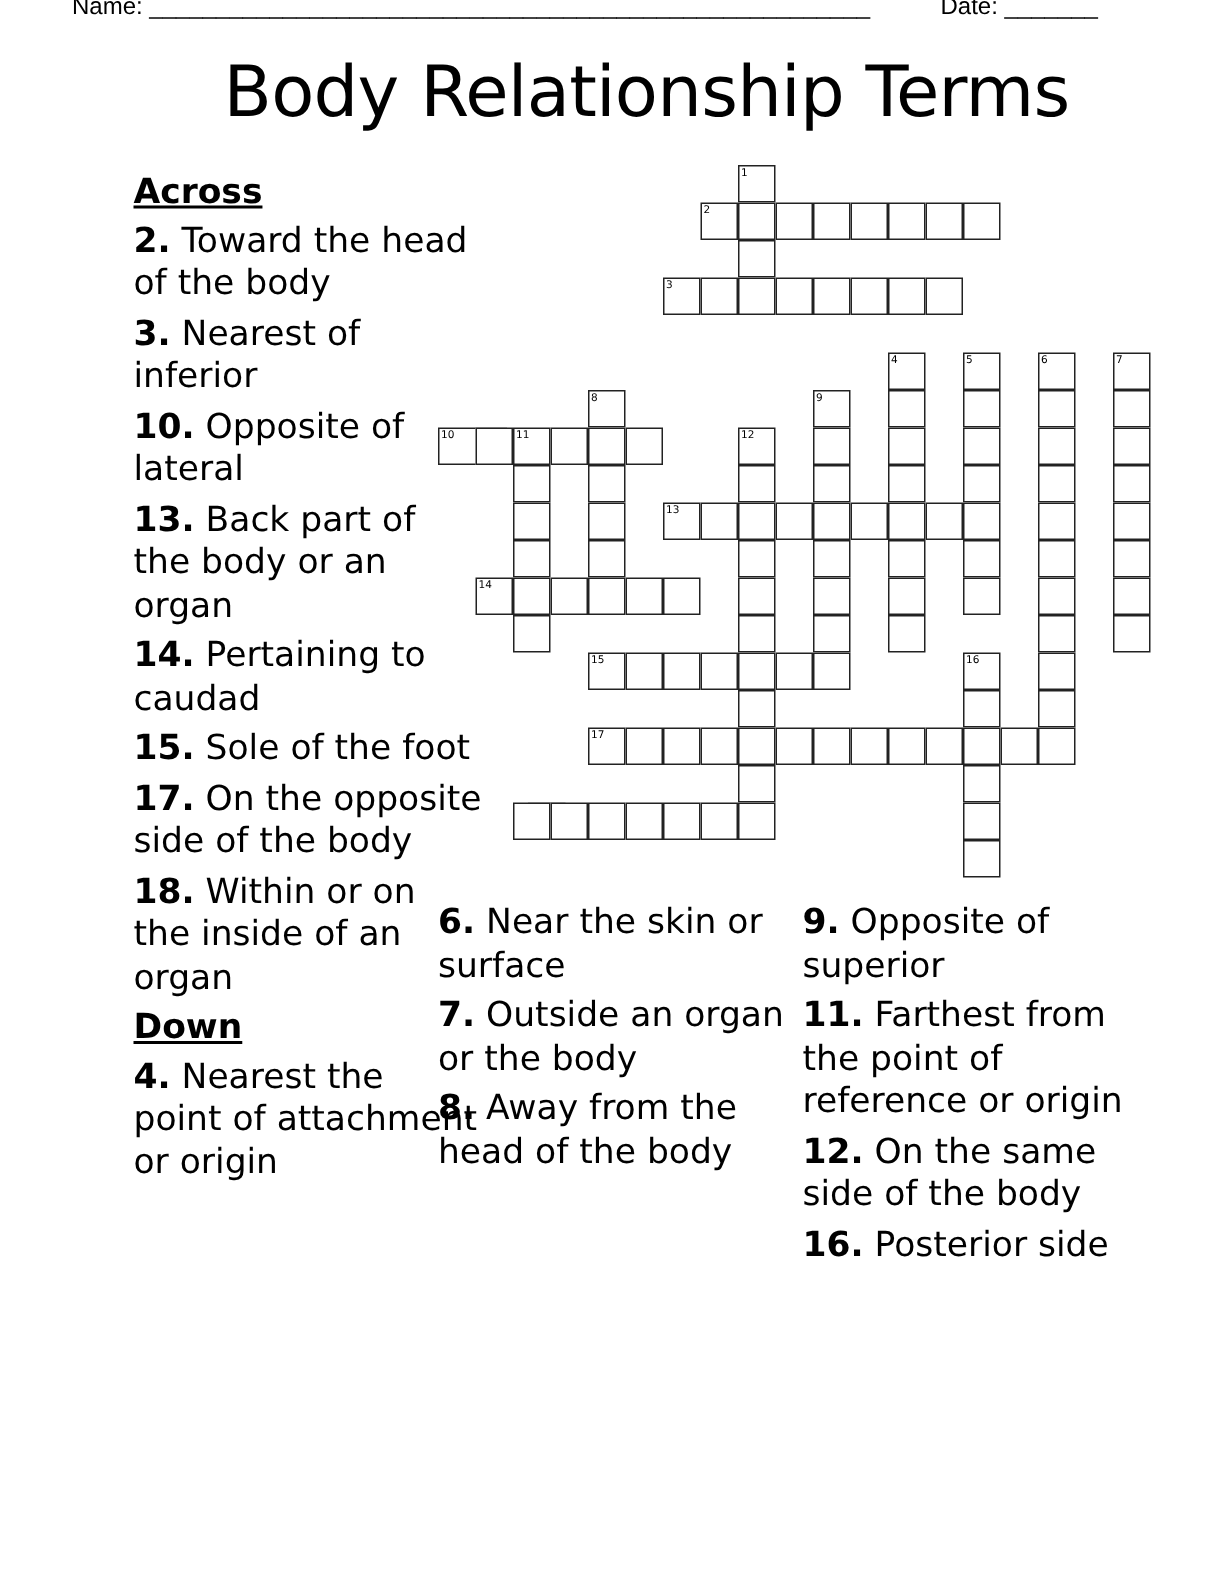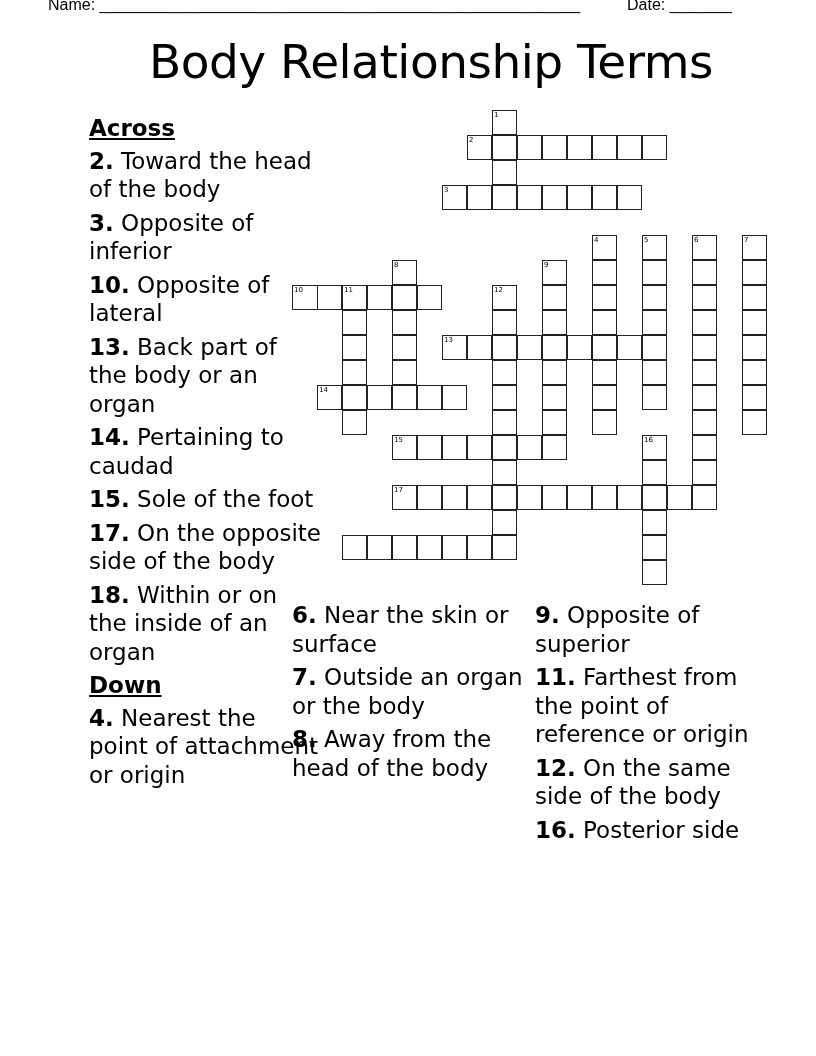--- a/index.html
+++ b/index.html
@@ -23,21 +23,21 @@
 <body>
 
 <div class="hdr hdr-name">Name: ______________________________________________________</div>
 <div class="hdr hdr-date">Date: _______</div>
 
 <h1 class="title" style="margin:0;">Body Relationship Terms</h1>
 
 <div class="clues col-left">
   <div class="heading">Across</div>
   <div class="clue"><b>2.</b><span> Toward the head of the body</span></div>
-  <div class="clue"><b>3.</b><span> Opposite of inferior</span></div>
+  <div class="clue"><b>3.</b><span> Nearest of inferior</span></div>
   <div class="clue"><b>10.</b><span> Opposite of lateral</span></div>
   <div class="clue"><b>13.</b><span> Back part of the body or an organ</span></div>
   <div class="clue"><b>14.</b><span> Pertaining to caudad</span></div>
   <div class="clue"><b>15.</b><span> Sole of the foot</span></div>
   <div class="clue"><b>17.</b><span> On the opposite side of the body</span></div>
   <div class="clue"><b>18.</b><span> Within or on the inside of an organ</span></div>
   <div class="heading">Down</div>
   <div class="clue"><b>4.</b><span> Nearest the point of attachment or origin</span></div>
 </div>
 

